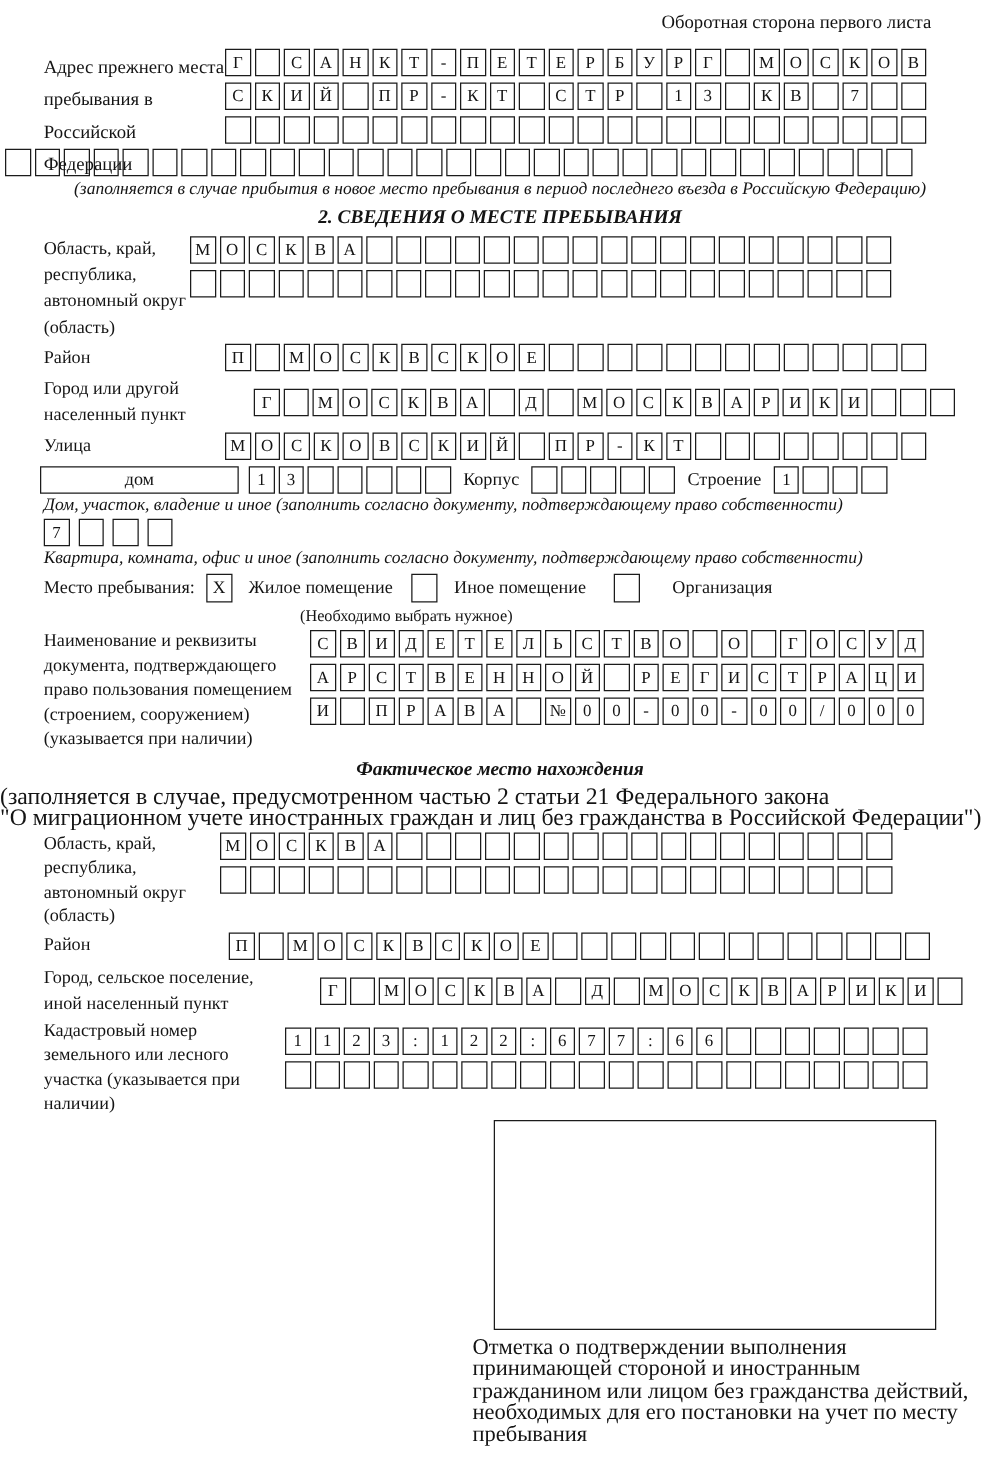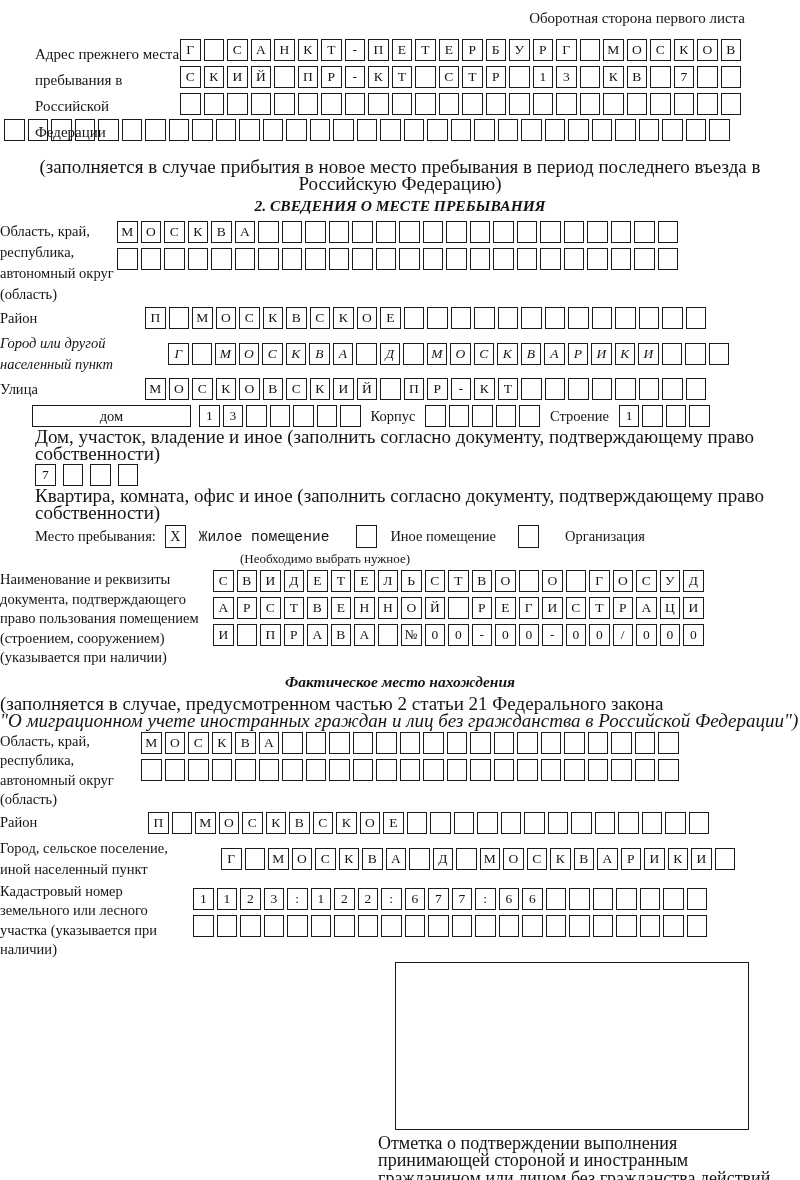--- a/index.html
+++ b/index.html
@@ -14,45 +14,45 @@
 
   
   .boxrow { display:flex; gap:3px; }
   .cell {
     width:18.5px; height:20px; border:1.5px solid #1b1b1b; flex:0 0 auto;
     display:flex; align-items:center; justify-content:center;
     font-size:13.5px; line-height:1; background:#fff;
   }
   .rows { display:flex; flex-direction:column; gap:5px; }
 
-  .field { display:flex; align-items:flex-start; }
+  .field { display:flex; align-items:flex-start; margin-left:35px; }
   .field.center { align-items:center;gap:28px; }
   .f-label { font-size:14.5px; line-height:21px; flex:0 0 auto; }
 
   
-  .addr-section { position:relative; margin-bottom:17px; }
+  .addr-section { position:relative; margin-bottom:2px; }
   .addr-label { position:absolute; left:35px; top:2px; width:145px; font-size:15px; line-height:26px; }
   .addr-rows { margin-left:180px; }
   .addr-row4 { margin-left:4px; margin-top:4px; }
 
-  .caption { font-size:19px; line-height:17px; text-align:center; margin-bottom:2px; }
+  .caption { font-size:14px; line-height:17px; text-align:center; margin-bottom:2px;font-style:italic; }
   .caption.left { text-align:left; margin-left:35px; }
   .sec-title { font-size:15.5px; font-weight:bold; text-align:center; line-height:21px; margin:3px 0 5px 0;font-style:italic; }
 
   .lbl-oblast { width:117px; }
   .lbl-raion  { width:117px; }
   .lbl-gorod  { width:140px; }
   .lbl-ulitsa { width:117px; }
   .lbl-doc    { width:213px; line-height:19.5px; }
   .lbl-f-oblast { width:141px; line-height:19.5px; }
   .lbl-f-raion  { width:120px; }
   .lbl-f-gorod  { width:193px; }
   .lbl-kadastr  { width:193px; line-height:19.5px; }
 
-  .mb2{margin-bottom:2px;} .mb3{margin-bottom:3px;font-style:italic;} .mb4{margin-bottom:4px;} .mb5{margin-bottom:5px;}
+  .mb2{margin-bottom:2px;} .mb3{margin-bottom:3px;} .mb4{margin-bottom:4px;} .mb5{margin-bottom:5px;}
 
   
   .inline-row { display:flex; align-items:center; margin-bottom:1px; }
   .dom-row { margin-left:32px; }
   .kv-row { margin-left:35px; }
   .widebox {
     height:20px; border:1.5px solid #1b1b1b; display:flex; align-items:center; justify-content:center;
     font-size:14.5px; flex:0 0 auto; background:#fff;
   }
   .dom-box { width:157px; margin-right:8px; }
@@ -61,21 +61,21 @@
   .kv-cells { gap:7px; }
 
   
   .mesto-row { display:flex; align-items:center; margin-left:35px; font-size:14.5px; height:27px; }
   .checkbox {
     width:19px; height:21px; border:1.5px solid #1b1b1b; display:flex; align-items:center; justify-content:center;
     font-size:14px; flex:0 0 auto; background:#fff;
   }
   .mesto-row .t1 { margin-right:9px; }
   .mesto-row .cb1 { margin-right:13px; }
-  .mesto-row .t2 { margin-right:27px;font-family:Liberation Mono, monospace; }
+  .mesto-row .t2 { margin-right:15px; }
   .mesto-row .cb2 { margin-right:13px; }
   .mesto-row .t3 { margin-right:22px; }
   .mesto-row .cb3 { margin-right:26px; }
   .mesto-note { font-size:13px; margin-left:240px; line-height:17px; margin-bottom:3px; }
 
   .fact-note { font-size:19px; line-height:17px; }
 
   
   .stamp-box {
     margin-left:395px; margin-top:2px; width:352px; height:166px;

